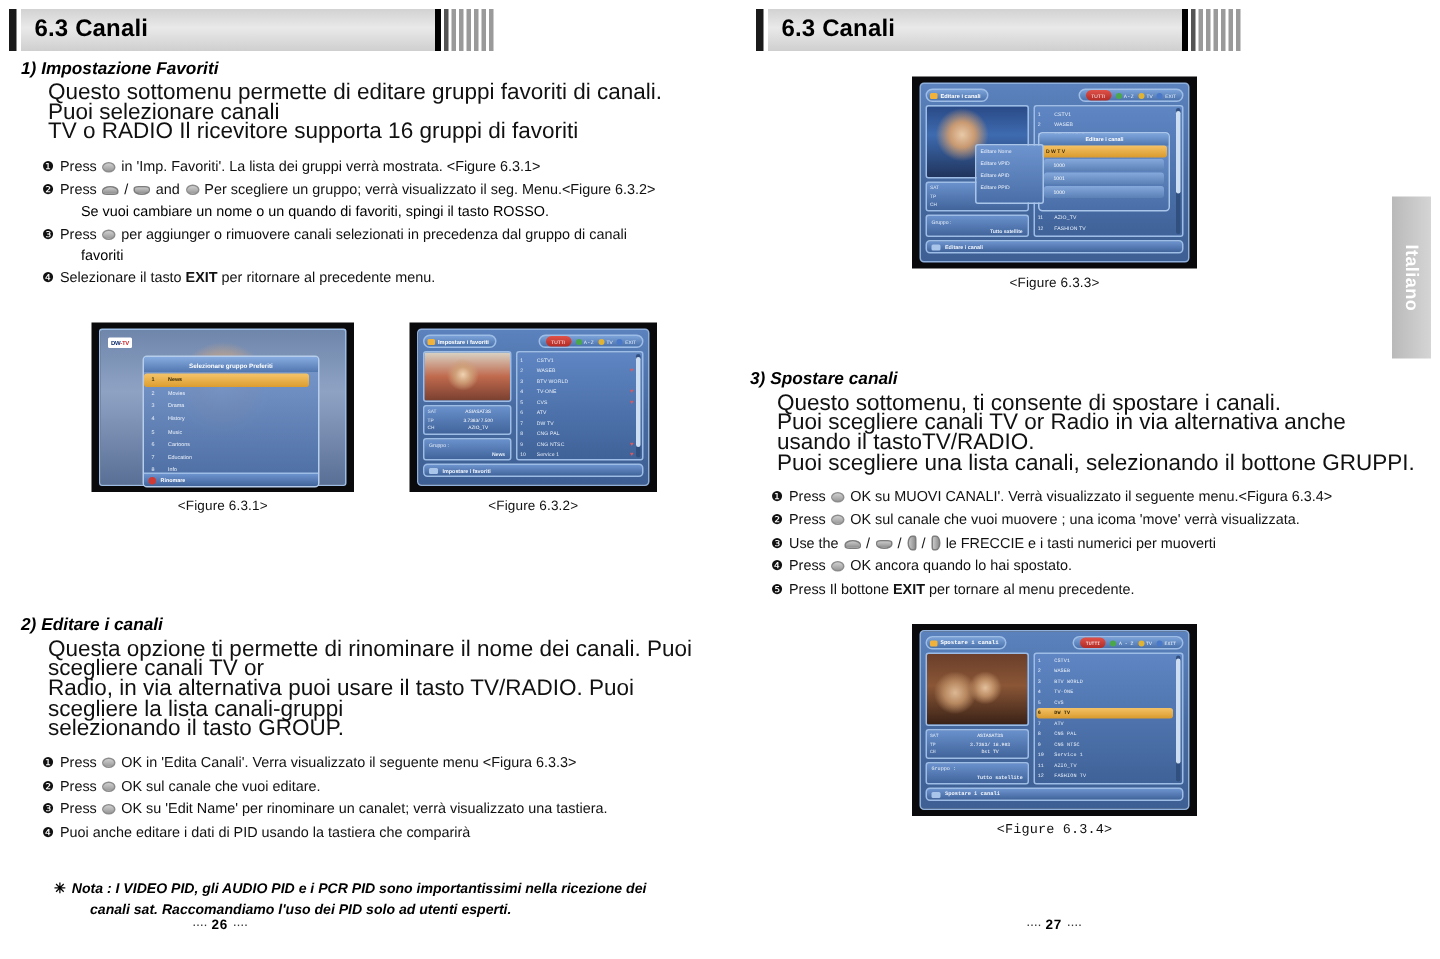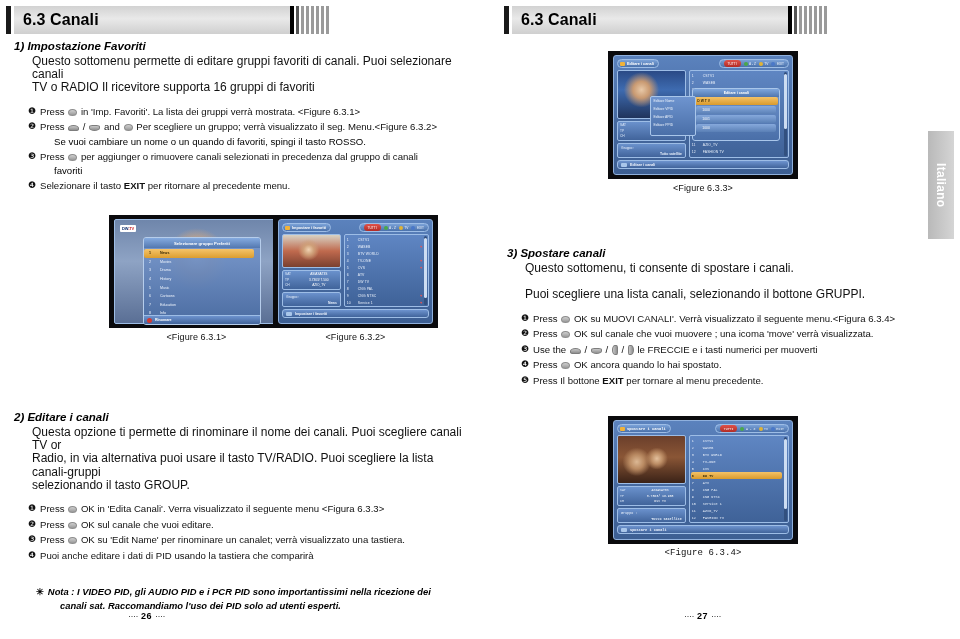--- a/index.html
+++ b/index.html
@@ -70,21 +70,21 @@
 
   
   .sec-title {
     font-size: 11.5px;
     font-weight: bold;
     font-style: italic;
     color: #000;
     margin: 0 0 3px 0;
   }
   .para {
-    font-size: 12px;
+    font-size: 15px;
     color: #111;
     line-height: 13.2px;
     margin: 0 0 0 18px;
   }
   .steps { margin: 9px 0 0 14px; }
   .step {
     font-size: 9.6px;
     color: #111;
     line-height: 15.5px;
     display: flex;
@@ -458,21 +458,21 @@
 
         <div class="step">
           <span class="num">❹</span>
           <span class="txt">
             Selezionare il tasto <b class="b">EXIT</b> per ritornare al precedente menu.
           </span>
         </div>
       </div>
     </div>
 
-    <div class="fig" style="left:47px; top:175px;margin-left:48px;">
+    <div class="fig" style="left:47px; top:175px;">
       <div class="tv" style="width:175px; height:113px;">
         <div class="video" style="width:100%;height:100%;border-radius:2px;position:relative;
              background:radial-gradient(circle at 50% 38%, #f3dcc2 0%, #d5a87e 15%, rgba(0,0,0,0) 30%),
                         linear-gradient(to bottom,#6f86ab 0%,#8ea3c4 40%,#5a6f95 100%);">
           <div class="logo">
             <span>DW</span><em>-TV</em>
           </div>
           <div class="favpanel" style="left:28px; top:17px; width:118px; height:88px;">
             <div class="favpanel-title">Selezionare gruppo Preferiti</div>
             <div style="padding:1px 2px 0 0;">
@@ -770,25 +770,25 @@
             <div class="popup-row">Editare Nome</div>
             <div class="popup-row">Editare VPID</div>
             <div class="popup-row">Editare APID</div>
             <div class="popup-row">Editare PPID</div>
           </div>
         </div>
       </div>
       <div class="fig-cap">&lt;Figure 6.3.3&gt;</div>
     </div>
 
-    <div style="position:absolute; left:7px; top:207px; width:450px;">
+    <div style="position:absolute; left:0; top:207px; width:450px;">
       <div class="sec-title">3) Spostare canali</div>
       <div class="para">
         <span>Questo sottomenu, ti consente di spostare i canali.</span><br>
-        <br>
+        <span>Puoi scegliere canali TV or Radio in via alternativa anche usando il tastoTV/RADIO.</span><br>
         <span>Puoi scegliere una lista canali, selezionando il bottone GRUPPI.</span>
       </div>
       <div class="steps">
         <div class="step">
           <span class="num">❶</span>
           <span class="txt">
             <span>Press</span>
             <span class="key-ok"></span>
             <span>OK su MUOVI CANALI'. Verrà visualizzato il seguente menu.&lt;Figura 6.3.4&gt;</span>
           </span>

